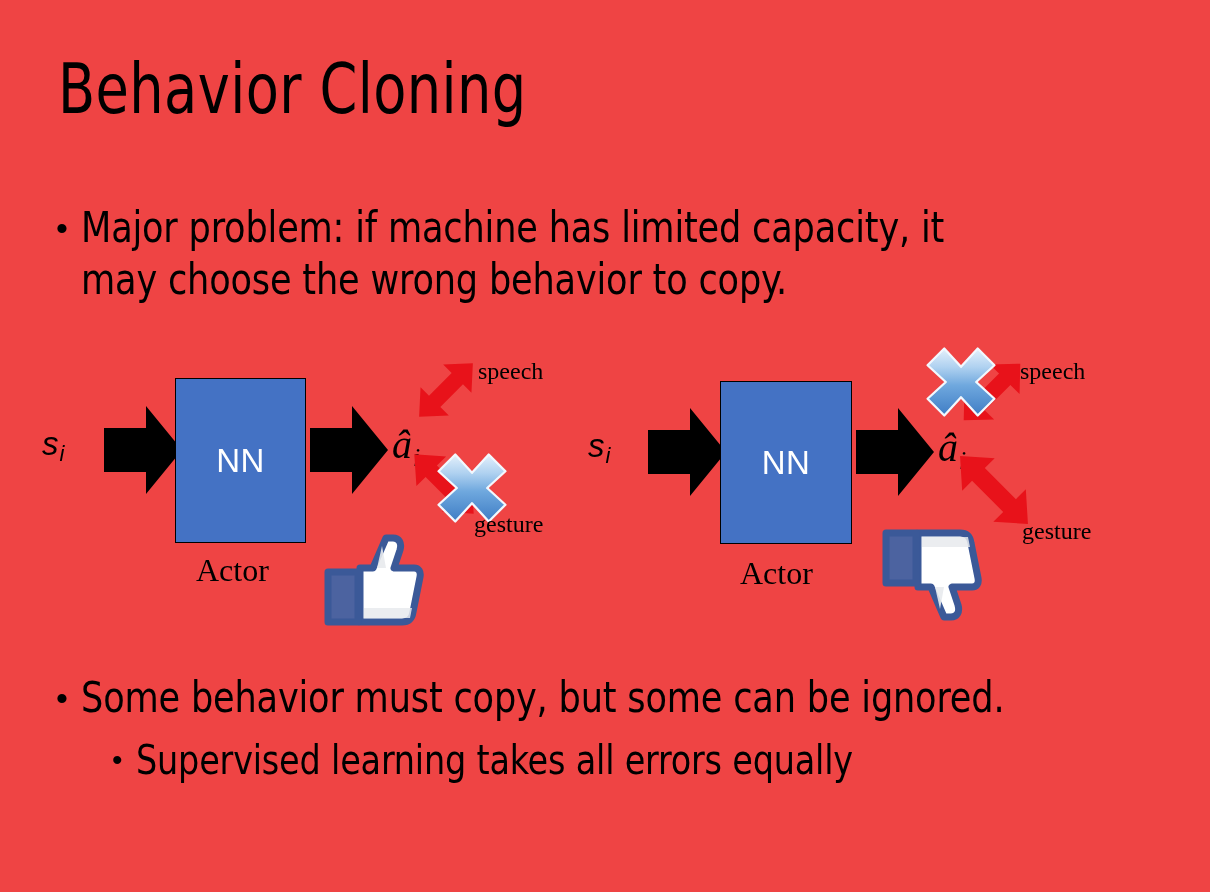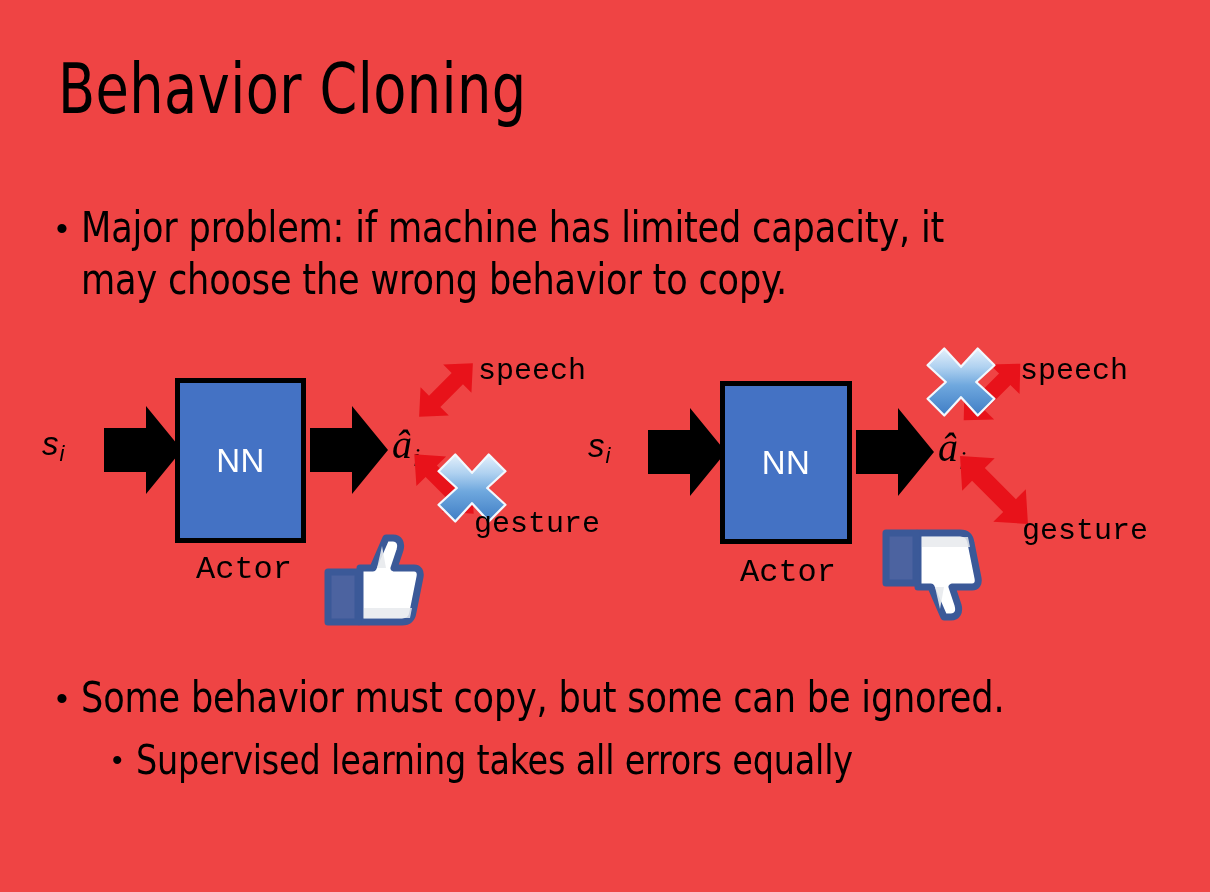--- a/index.html
+++ b/index.html
@@ -68,39 +68,39 @@
   #bullet-sup .dot { font-size: 30px; }
 
   
   .diagram { position: absolute; top: 330px; height: 310px; }
   #diagram-left  { left: 0px;   width: 620px; }
   #diagram-right { left: 560px; width: 650px; }
 
   .nn-box {
     position: absolute;
     background: #4472C4;
-    border: 5px solid #000000;
+    border: 1px solid #000000;
     box-sizing: border-box;
   }
   .nn-label {
     position: absolute;
     left: 0; right: 0;
     top: 50%;
     transform: translateY(-50%);
     text-align: center;
     color: #ffffff;
     font-family: "Liberation Sans", sans-serif;
     font-size: 33px;
     line-height: 36px;
     letter-spacing: 0.5px;
   }
 
   .actor-label {
     position: absolute;
-    font-family: Liberation Mono, monospace;
+    font-family: Liberation Serif, serif;
     font-size: 32px;
     line-height: 36px;
     color: #000;
     white-space: nowrap;
   }
 
   .state-label {
     position: absolute;
     font-family: "Liberation Sans", sans-serif;
     font-size: 33px;
@@ -130,22 +130,22 @@
     font-size: 26px;
     font-style: italic;
     vertical-align: baseline;
     position: relative;
     top: 8px;
     left: 1px;
   }
 
   .branch-label {
     position: absolute;
-    font-family: Liberation Mono, monospace;
-    font-size: 30px;
+    font-family: Liberation Serif, serif;
+    font-size: 24px;
     line-height: 38px;
     color: #000;
     white-space: nowrap;
     text-align: center;
   }
 
   .block-arrow, .red-arrow, .x-mark, .thumb { position: absolute; }
 </style>
 </head>
 <body>

